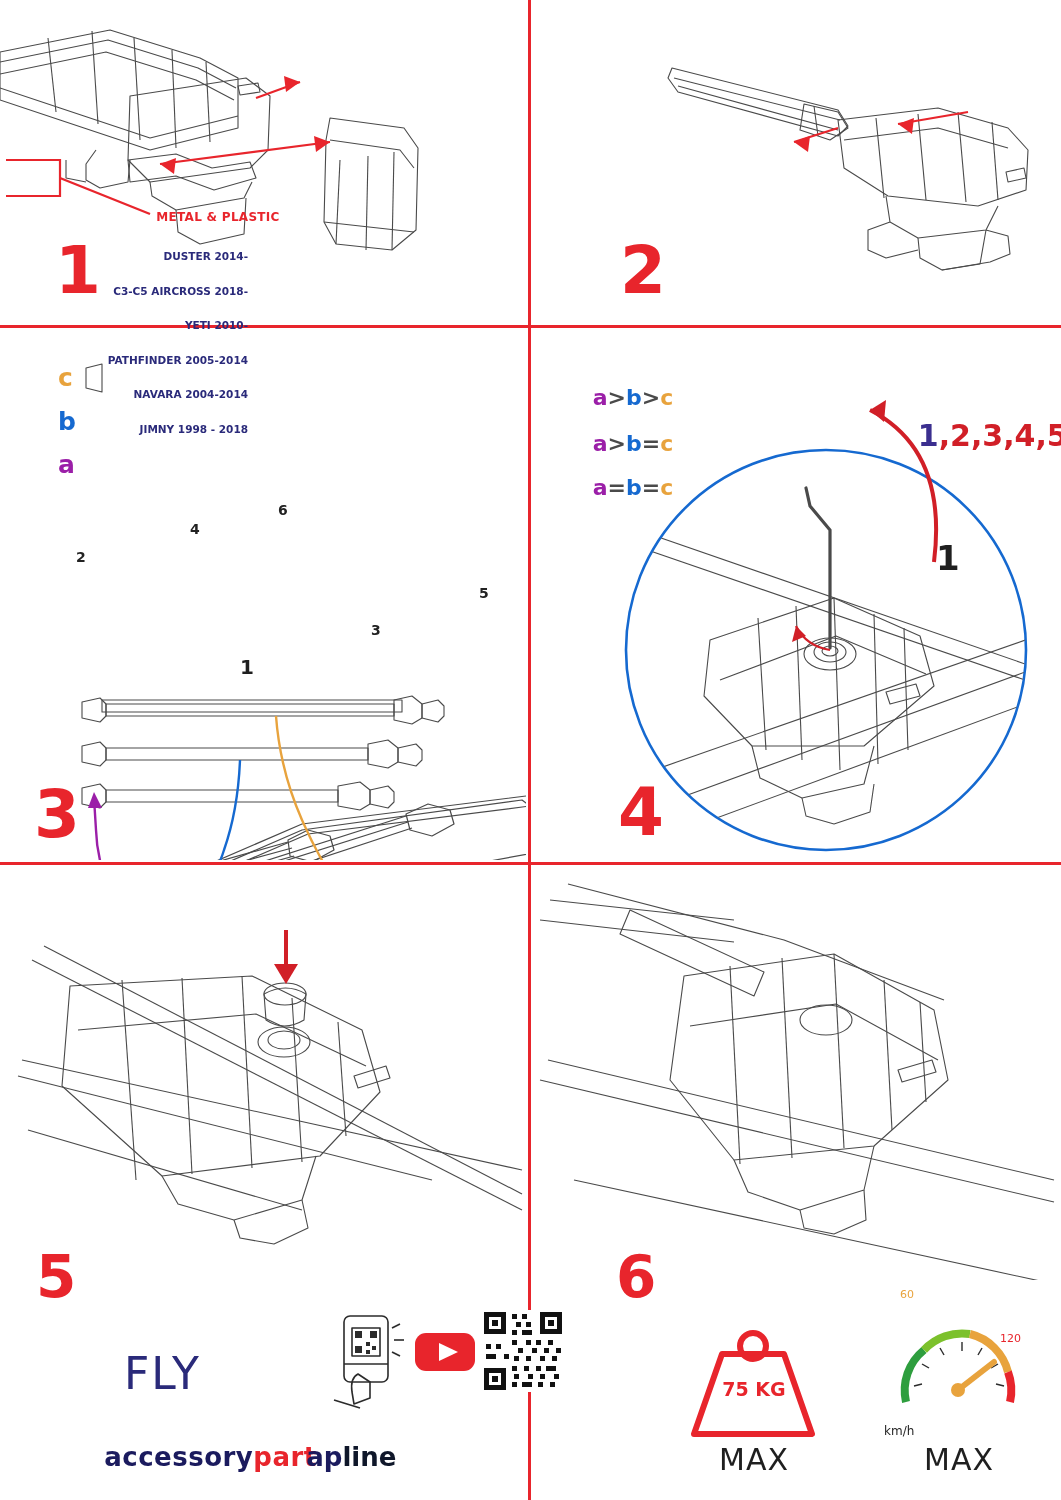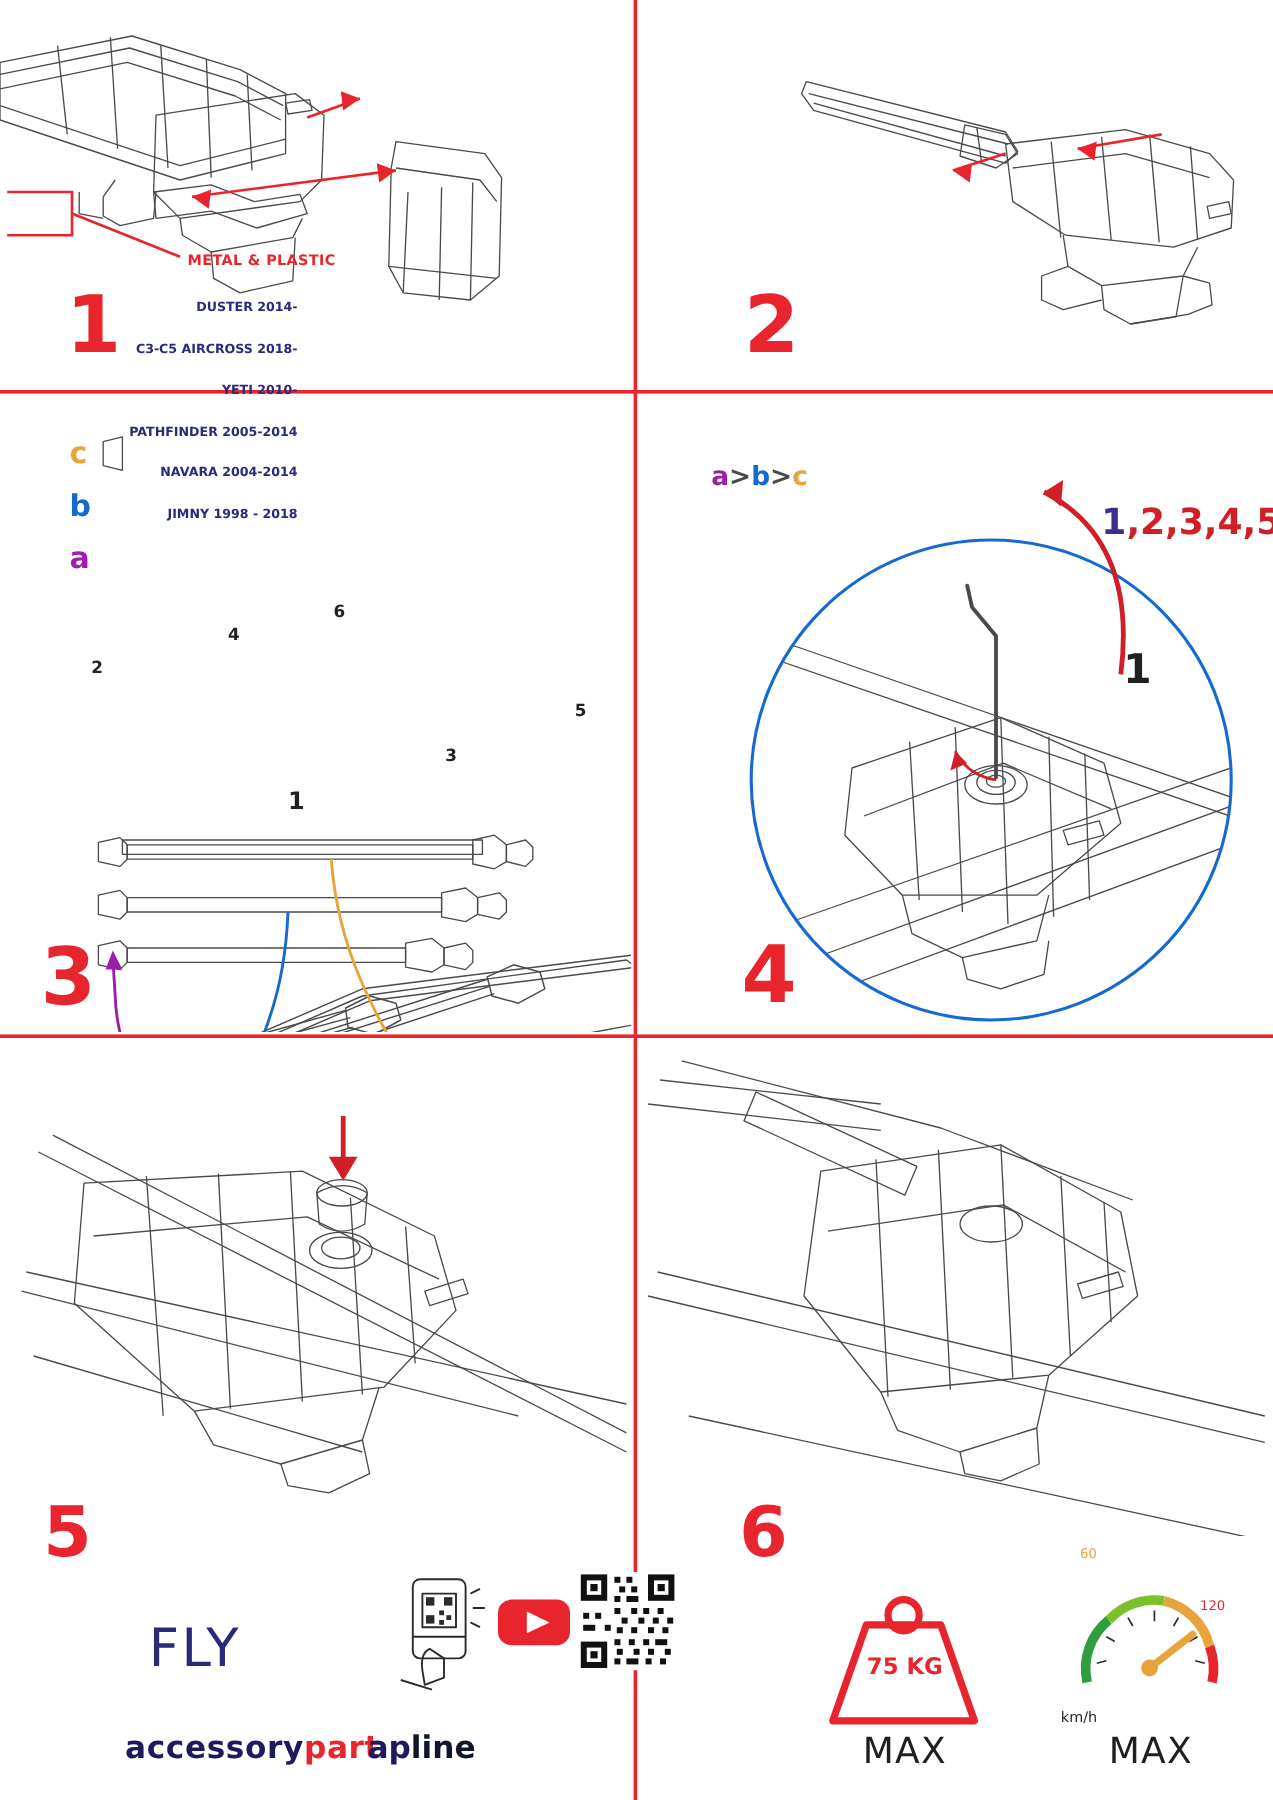--- a/index.html
+++ b/index.html
@@ -339,20 +339,26 @@
     <path d="M34 660 Q62 636 94 644" stroke="#d11f27" stroke-width="2.2" fill="none"></path>
     <polygon points="34,660 48,650 40,666" fill="#d11f27"></polygon>
   </svg>
 
   <div class="txt abc-letter abc-c" style="left:58px; top:363px;">c</div>
   <div class="txt abc-letter abc-b" style="left:58px; top:407px;">b</div>
   <div class="txt abc-letter abc-a" style="left:58px; top:450px;">a</div>
 
   <div class="txt eq-line" style="left:562px; top:360px;">
     <span class="a">a</span><span class="op">&gt;</span><span class="b">b</span><span class="op">&gt;</span><span class="c">c</span>
+  </div>
+  <div class="txt eq-line" style="left:562px; top:406px;">
+    <span class="a">a</span><span class="op">&gt;</span><span class="b">b</span><span class="op">=</span><span class="c">c</span>
+  </div>
+  <div class="txt eq-line" style="left:562px; top:450px;">
+    <span class="a">a</span><span class="op">=</span><span class="b">b</span><span class="op">=</span><span class="c">c</span>
   </div>
 
   <div class="txt bar-num" style="left:76px; top:549px;">2</div>
   <div class="txt bar-num" style="left:190px; top:521px;">4</div>
   <div class="txt bar-num" style="left:278px; top:502px;">6</div>
   <div class="txt bar-num" style="left:371px; top:622px;">3</div>
   <div class="txt bar-num" style="left:479px; top:585px;">5</div>
   <div class="txt circle-one" style="left:240px; top:655px;">1</div>
 
   <div class="step-num" style="left:34px; top:782px;">3</div>

